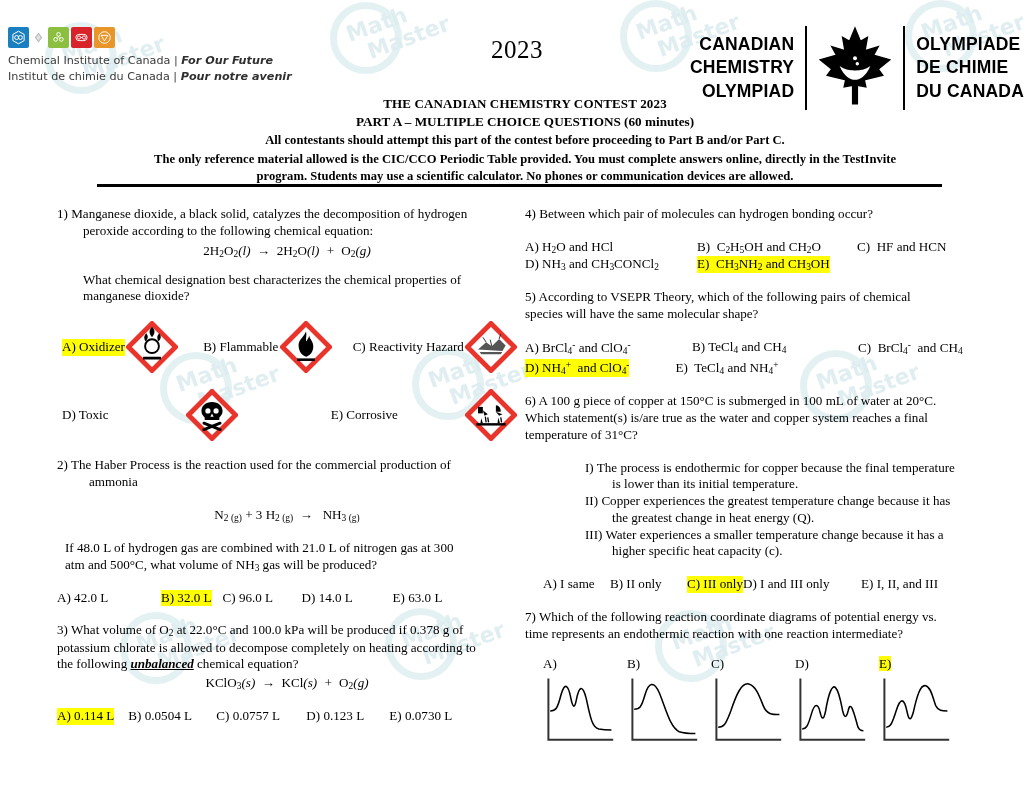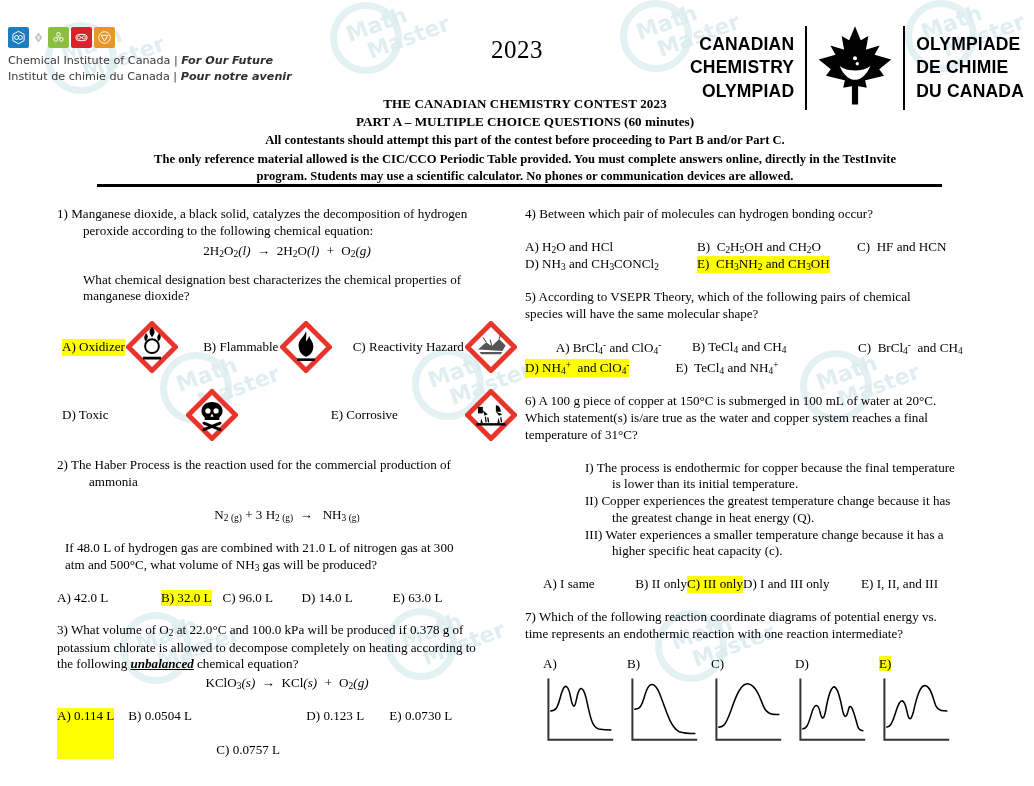--- a/index.html
+++ b/index.html
@@ -338,21 +338,21 @@
       <div>
         <span>the following </span><u class="ub">unbalanced</u><span> chemical equation?</span>
       </div>
       <div class="eq" style="margin-top:2px;">
         <span class="up">KClO</span><sub class="up">3</sub>(<i>s</i>)&nbsp; → &nbsp;<span class="up">KCl</span>(<i>s</i>)&nbsp; + &nbsp;<span class="up">O</span><sub class="up">2</sub>(<i>g</i>)
       </div>
       <div class="spacer16"></div>
       <div class="arow">
         <span class="hl">A) 0.114 L</span>
         <span style="margin-left:14px; width:88px;">B) 0.0504 L</span>
-        <span style="width:90px;margin-top:34px;">C) 0.0757 L</span>
+        <span style="width:90px;">C) 0.0757 L</span>
         <span style="width:83px;">D) 0.123 L</span>
         <span>E) 0.0730 L</span>
       </div>
     </div>
   </div>
 
   <div class="col colR">
 
     <div class="q">
       <div>
@@ -374,21 +374,21 @@
     <div class="spacer16"></div>
 
     <div class="q">
       <div>
         <span>5)</span>
         <span>According to VSEPR Theory, which of the following pairs of chemical</span>
       </div>
       <div>species will have the same molecular shape?</div>
       <div class="spacer16"></div>
       <div class="arow">
-        <span style="width:167px;text-align:center;"><span>A)</span> BrCl<sub>4</sub><sup>-</sup> and ClO<sub>4</sub><sup>-</sup></span>
+        <span style="width:167px;"><span>A)</span> BrCl<sub>4</sub><sup>-</sup> and ClO<sub>4</sub><sup>-</sup></span>
         <span style="width:166px;"><span>B)</span> TeCl<sub>4</sub> and CH<sub>4</sub></span>
         <span><span>C)</span>&nbsp; BrCl<sub>4</sub><sup>-</sup> &nbsp;and CH<sub>4</sub></span>
       </div>
       <div class="arow" style="margin-top:2px;">
         <span class="hl" style="width:auto;"><span>D)</span> NH<sub>4</sub><sup>+</sup>&nbsp; and ClO<sub>4</sub><sup>-</sup></span>
         <span style="margin-left:46px;"><span>E)</span>&nbsp; TeCl<sub>4</sub> and NH<sub>4</sub><sup>+</sup></span>
       </div>
     </div>
 
     <div class="spacer16"></div>
@@ -416,21 +416,21 @@
         <div class="hang2">
           <span>III)</span>
           <span>Water experiences a smaller temperature change because it has a</span>
         </div>
         <div style="padding-left:27px;">higher specific heat capacity (c).</div>
       </div>
 
       <div class="spacer16"></div>
       <div class="arow" style="padding-left:18px;">
         <span style="width:67px;">A)  I same</span>
-        <span style="width:77px;text-align:right;">B) II only</span>
+        <span style="width:77px;">B) II only</span>
         <span class="hl">C) III only</span>
         <span style="margin-left:0; width:118px;">D) I and III only</span>
         <span>E) I, II, and III</span>
       </div>
     </div>
 
     <div class="spacer16"></div>
 
     <div class="q">
       <div>

